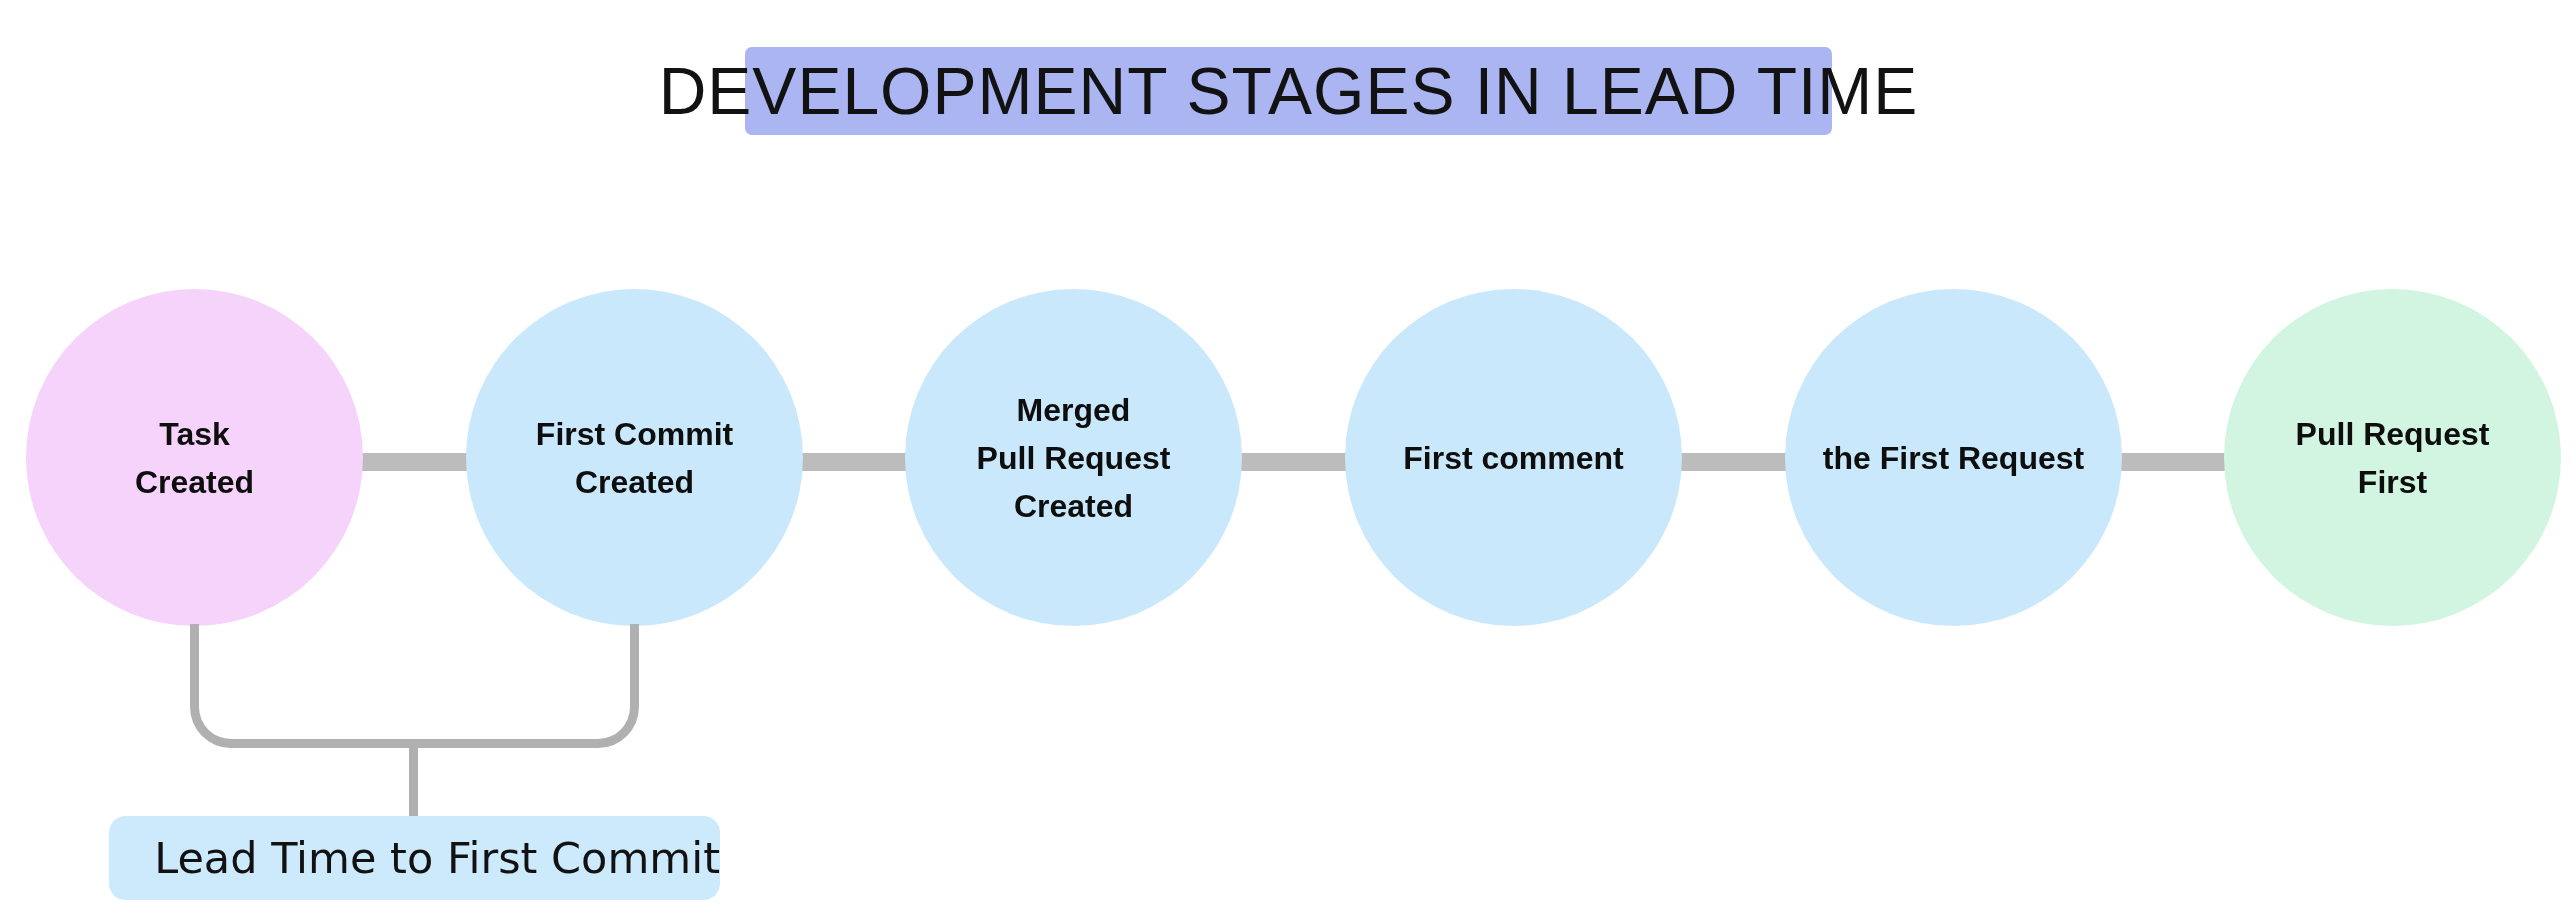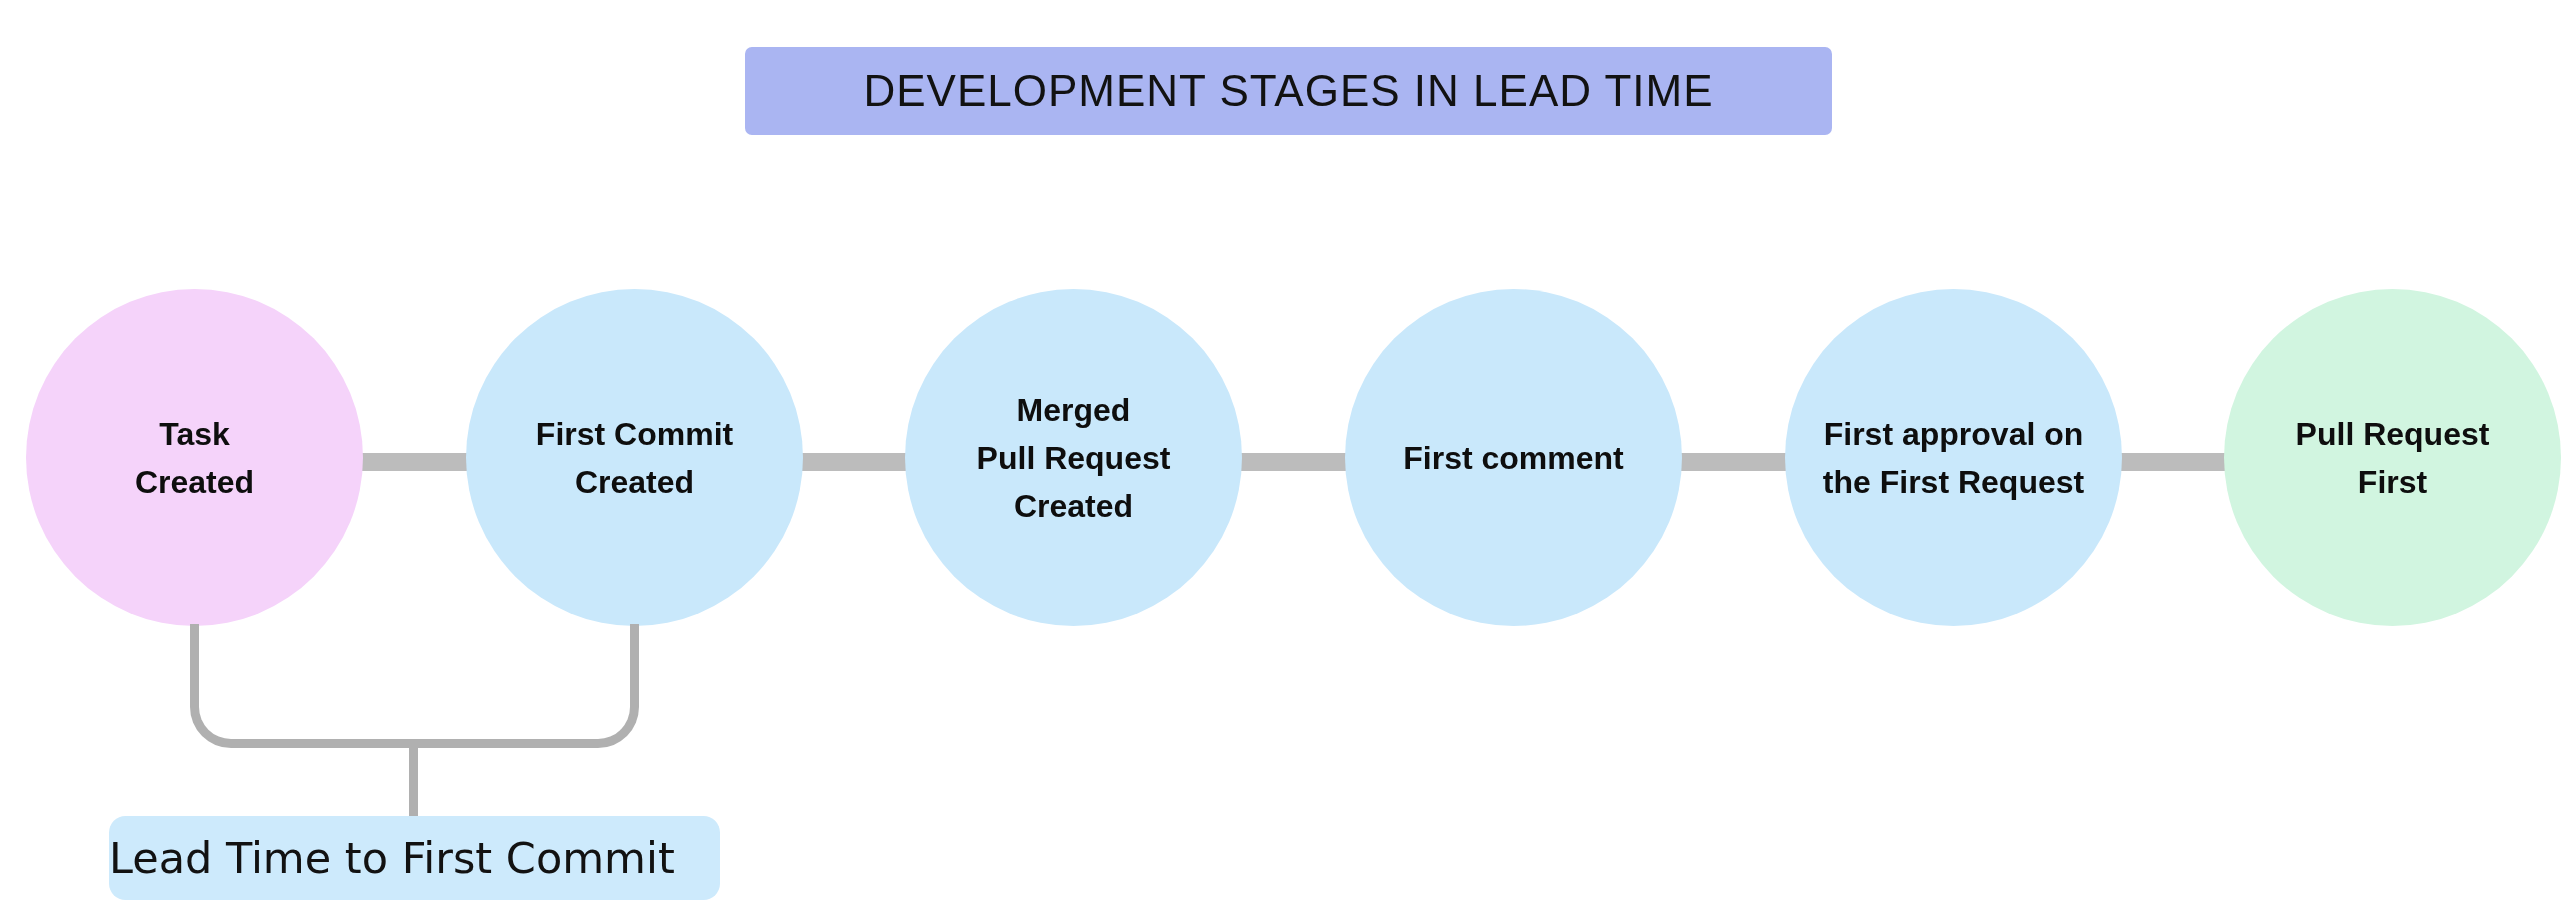--- a/index.html
+++ b/index.html
@@ -3,21 +3,21 @@
 <meta charset="utf-8">
 <style>
   html,body{margin:0;padding:0;background:#ffffff;}
   .canvas{
     position:relative;width:2576px;height:923px;background:#ffffff;overflow:hidden;
     font-family:"Liberation Sans",sans-serif;
   }
   .title{
     position:absolute;left:745px;top:47px;width:1087px;height:88px;
     border-radius:6.9px;display:flex;align-items:center;justify-content:center;
-    font-size:44px;font-weight:400;letter-spacing:1px;color:#121212;white-space:nowrap;
+    font-size:66px;font-weight:400;letter-spacing:1px;color:#121212;white-space:nowrap;
   }
   .connector{
     position:absolute;top:453px;height:18px;
   }
   .circle{
     position:absolute;top:289px;width:337px;height:337px;border-radius:50%;
     display:flex;align-items:center;justify-content:center;
   }
   .circle-text{
     font-weight:bold;font-size:32px;line-height:1.5;text-align:center;color:#0e0e0e;
@@ -26,21 +26,21 @@
     position:absolute;left:190px;top:624px;width:449px;height:124px;
     box-sizing:border-box;
     border-left:9px solid #b0b0b0;border-right:9px solid #b0b0b0;border-bottom:9px solid #b0b0b0;
     border-bottom-left-radius:41px;border-bottom-right-radius:41px;
   }
   .stem{
     position:absolute;left:409px;top:743px;width:9px;height:74px;background:#b0b0b0;
   }
   .annotation{
     position:absolute;left:109px;top:816px;width:611px;height:84px;
-    border-radius:16.5px;display:flex;align-items:center;justify-content:flex-start;
+    border-radius:16.5px;display:flex;align-items:center;justify-content:flex-end;
     font-size:43px;color:#121212;white-space:nowrap;
     font-family:"DejaVu Sans",cursive,sans-serif;
   }
 </style>
 </head>
 <body>
 
 <div class="canvas">
   <div class="title" style="background: rgb(170, 181, 242);">DEVELOPMENT STAGES IN LEAD TIME</div>
 
@@ -69,21 +69,20 @@
           <div>Created</div>
         </div>
       </div>
       <div class="circle" style="left: 1345px; background: rgb(201, 232, 251);">
         <div class="circle-text">
           <div>First comment</div>
         </div>
       </div>
       <div class="circle" style="left: 1785px; background: rgb(201, 232, 251);">
         <div class="circle-text">
-          <div>First approval on</div>
           <div>the First Request</div>
         </div>
       </div>
       <div class="circle" style="left: 2224px; background: rgb(209, 245, 224);">
         <div class="circle-text">
           <div>Pull Request</div>
           <div>First</div>
         </div>
       </div>
     </div>

